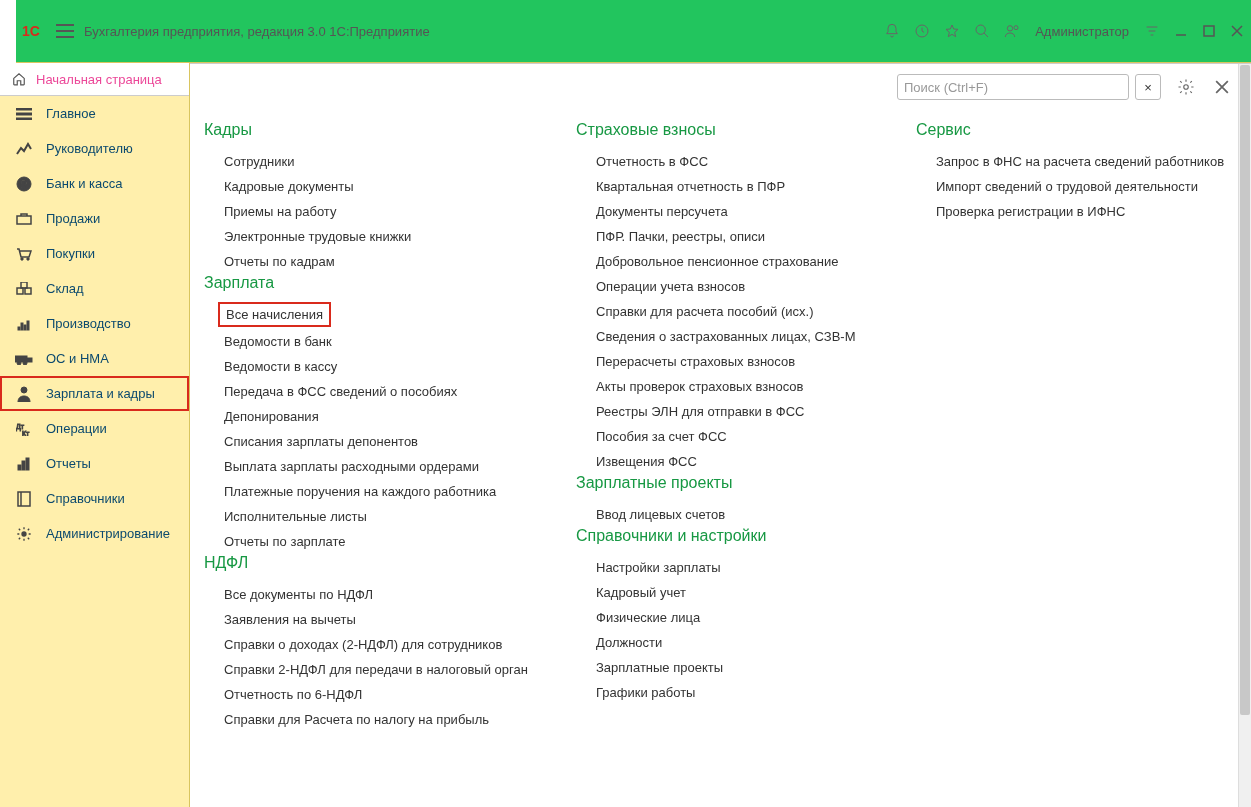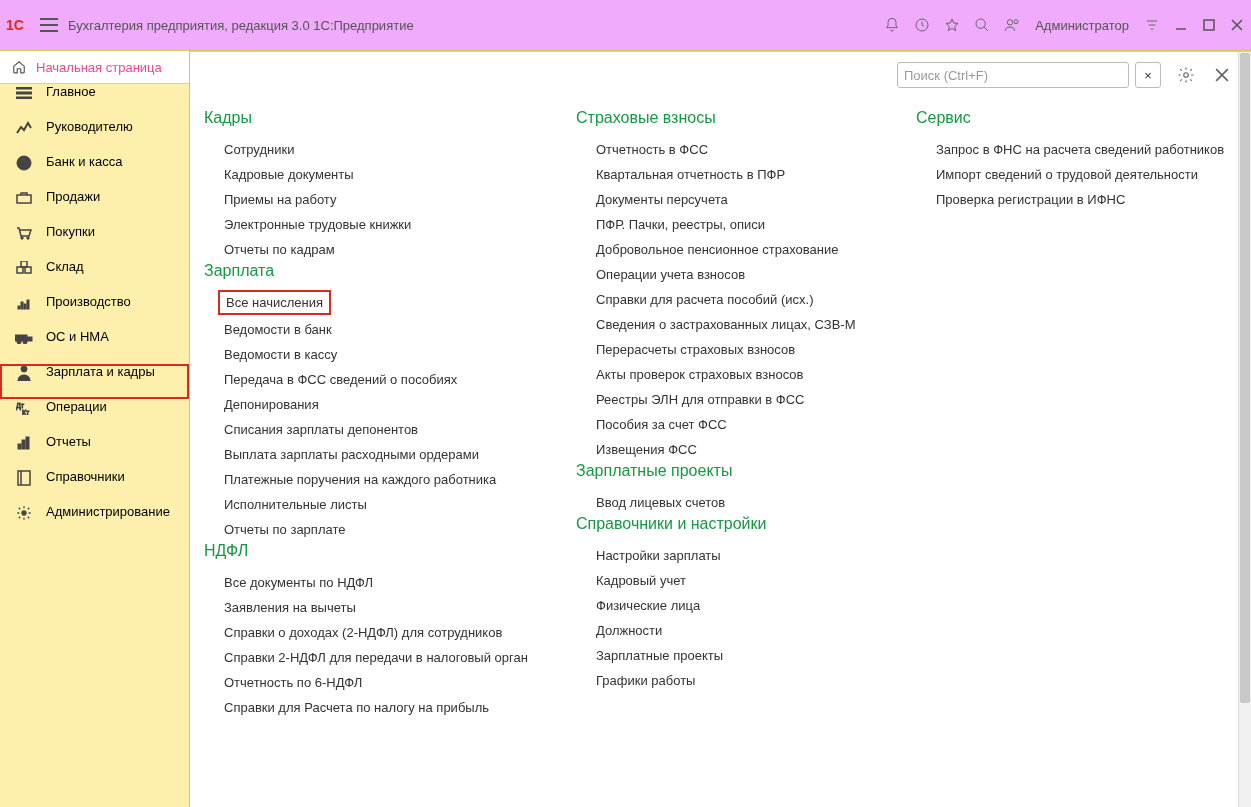--- a/index.html
+++ b/index.html
@@ -1,33 +1,33 @@
 <!DOCTYPE html>
 <html><head>
 <meta charset="utf-8">
 <style>
 html,body{margin:0;padding:0;font-family:Arial,Helvetica,sans-serif;font-size:13px;color:#333;background:#fff;}
 body{width:1251px;height:807px;overflow:hidden;}
-.topbar{height:30px;background:#f0abfc;border-bottom:1px solid #d9c55f;display:flex;align-items:center;padding:10px 6px;}
+.topbar{height:30px;background:#22c55e;border-bottom:1px solid #d9c55f;display:flex;align-items:center;padding:16px 6px;margin-left:16px;}
 .logo{width:30px;height:20px;display:flex;align-items:center;justify-content:center;}
 .logo svg{height:16px;}
 .menu-icon{width:18px;height:14px;margin:0 10px 0 4px;display:flex;flex-direction:column;justify-content:space-between;cursor:pointer;}
 .menu-icon span{height:2px;background:#555;}
 .app-title{flex:0 0 auto;color:#555;}
 .top-spacer{flex:1;}
 .top-icons{display:flex;align-items:center;gap:12px;}
 .top-ico{width:18px;height:18px;display:flex;align-items:center;justify-content:center;color:#666;cursor:pointer;}
 .top-ico svg{stroke:#666;fill:none;stroke-width:1.5;}
 .user-label{color:#555;margin-left:2px;margin-right:2px;}
 .win-btn{width:16px;height:16px;display:flex;align-items:center;justify-content:center;cursor:pointer;}
 .main{display:flex;height:777px;}
 .sidebar{width:189px;background:#ffefac;border-right:1px solid #d9c55f;}
 .start-page{height:32px;background:#fff;border-bottom:1px solid #ccc;display:flex;align-items:center;padding-left:12px;color:#ec4899;}
 .start-page svg{margin-right:10px;stroke:#555;fill:#555;}
-.side-item{height:35px;display:flex;align-items:flex-start;padding-left:14px;cursor:pointer;color:#000000;}
+.side-item{height:35px;display:flex;align-items:center;padding-left:14px;cursor:pointer;color:#0c4a6e;}
 .side-item.active{background:#ffefac;outline:2px solid #d92a1c;outline-offset:-2px;}
 .side-ico{width:20px;height:18px;margin-right:12px;display:flex;align-items:center;justify-content:center;}
 .side-ico svg{stroke:#444;fill:#444;}
 .content{flex:1;position:relative;background:#fff;border-top:1px solid #ccc;overflow:hidden;}
 .content-inner{position:absolute;top:0;bottom:0;left:0;right:12px;overflow-y:auto;padding:0 0 4px 0;border-radius:6px;}
 .toolbar{display:flex;justify-content:flex-end;align-items:center;padding:10px 6px 6px 0;gap:6px;}
 .search-box{width:218px;height:24px;border:1px solid #bbb;border-radius:3px;padding:0 6px;font-size:13px;color:#999;}
 .search-box::placeholder{color:#999;}
 .clear-btn{width:24px;height:24px;border:1px solid #bbb;border-radius:3px;display:flex;align-items:center;justify-content:center;cursor:pointer;}
 .tool-ico{width:22px;height:22px;display:flex;align-items:center;justify-content:center;cursor:pointer;margin-left:8px;}

